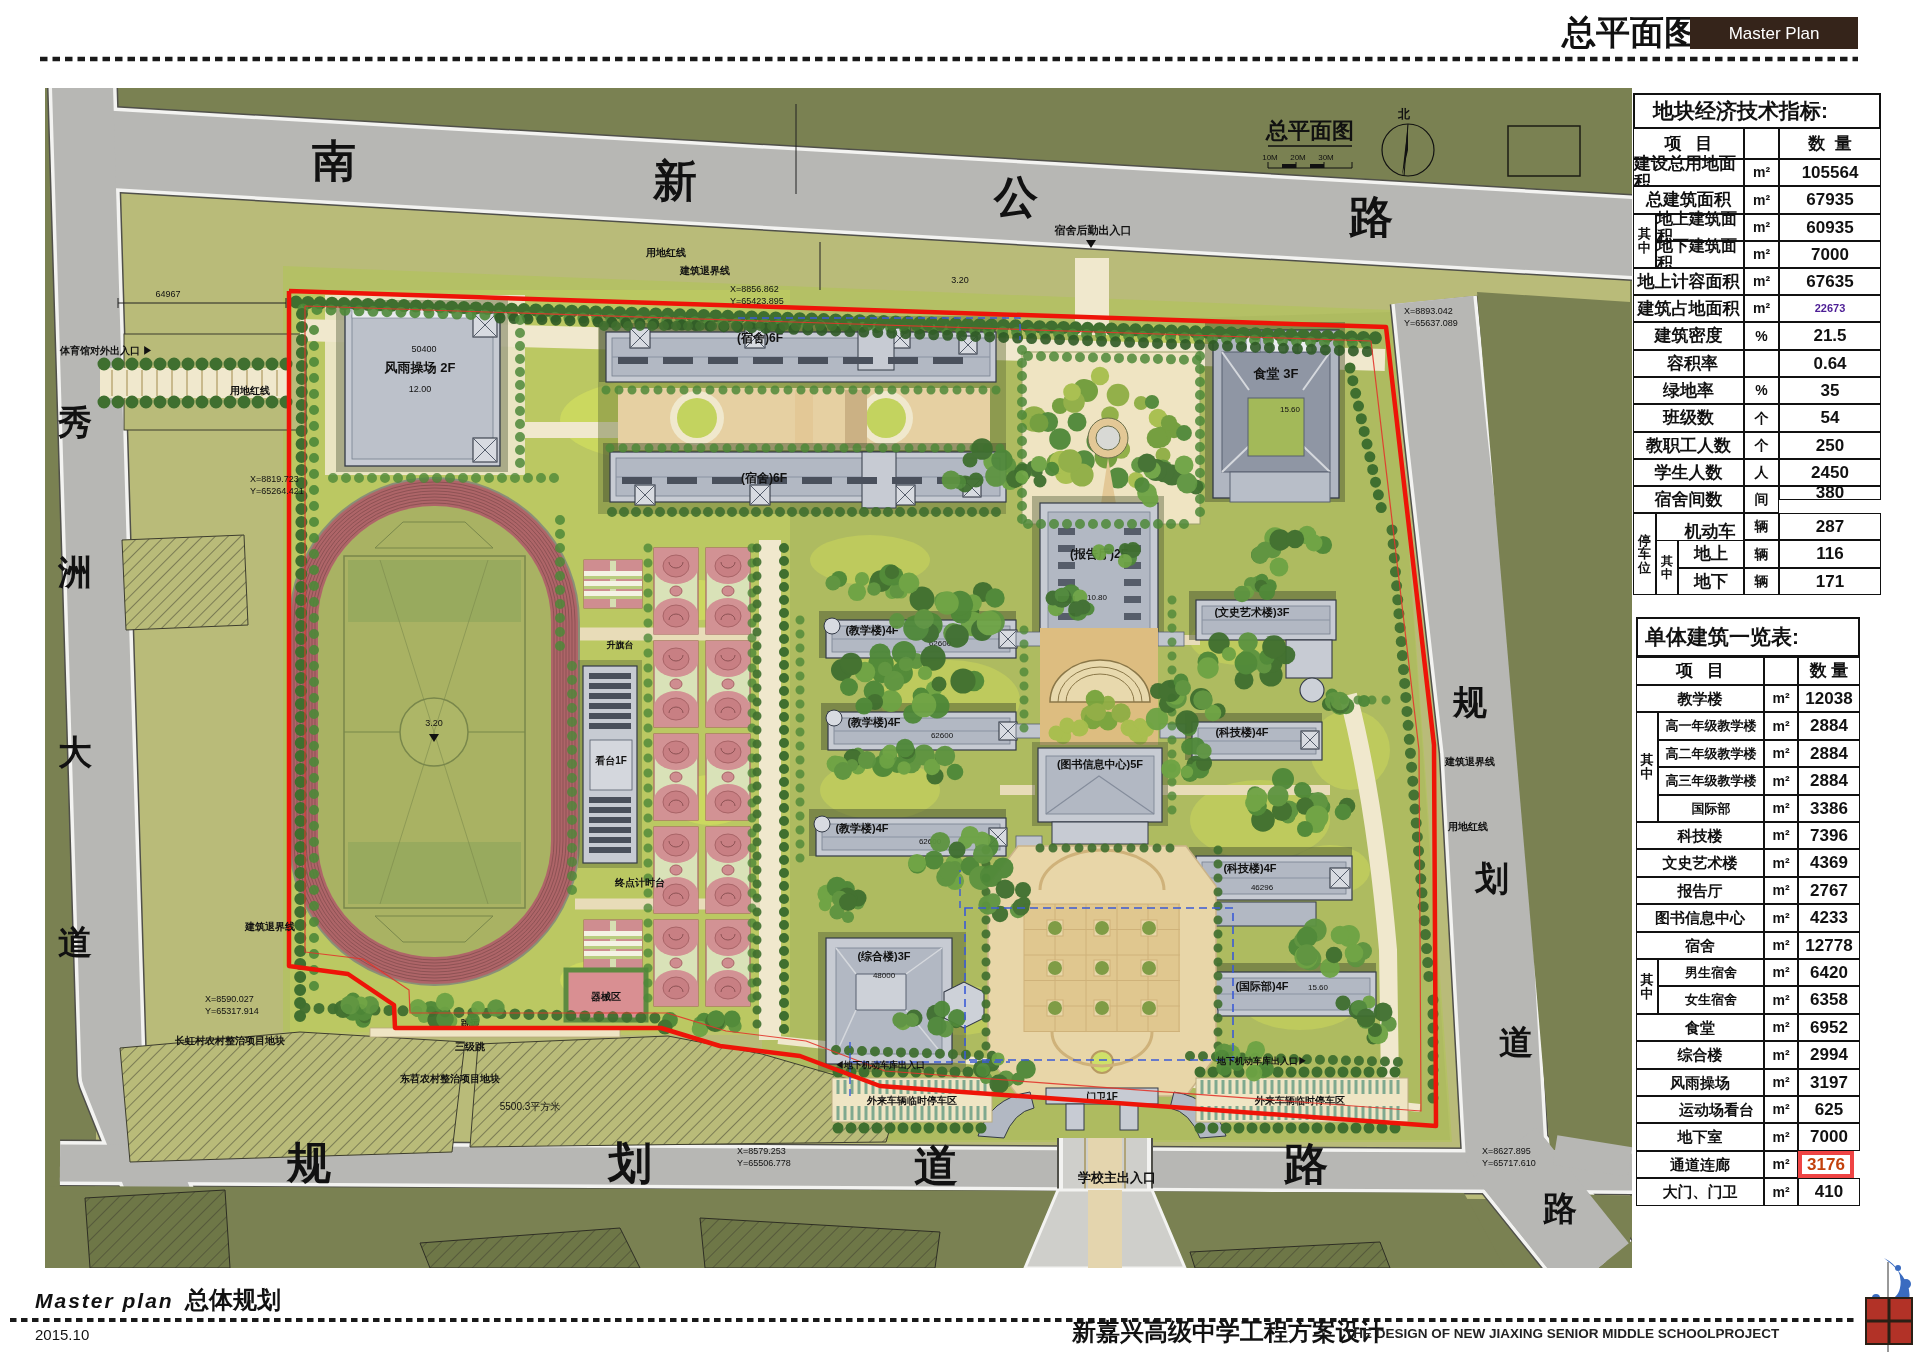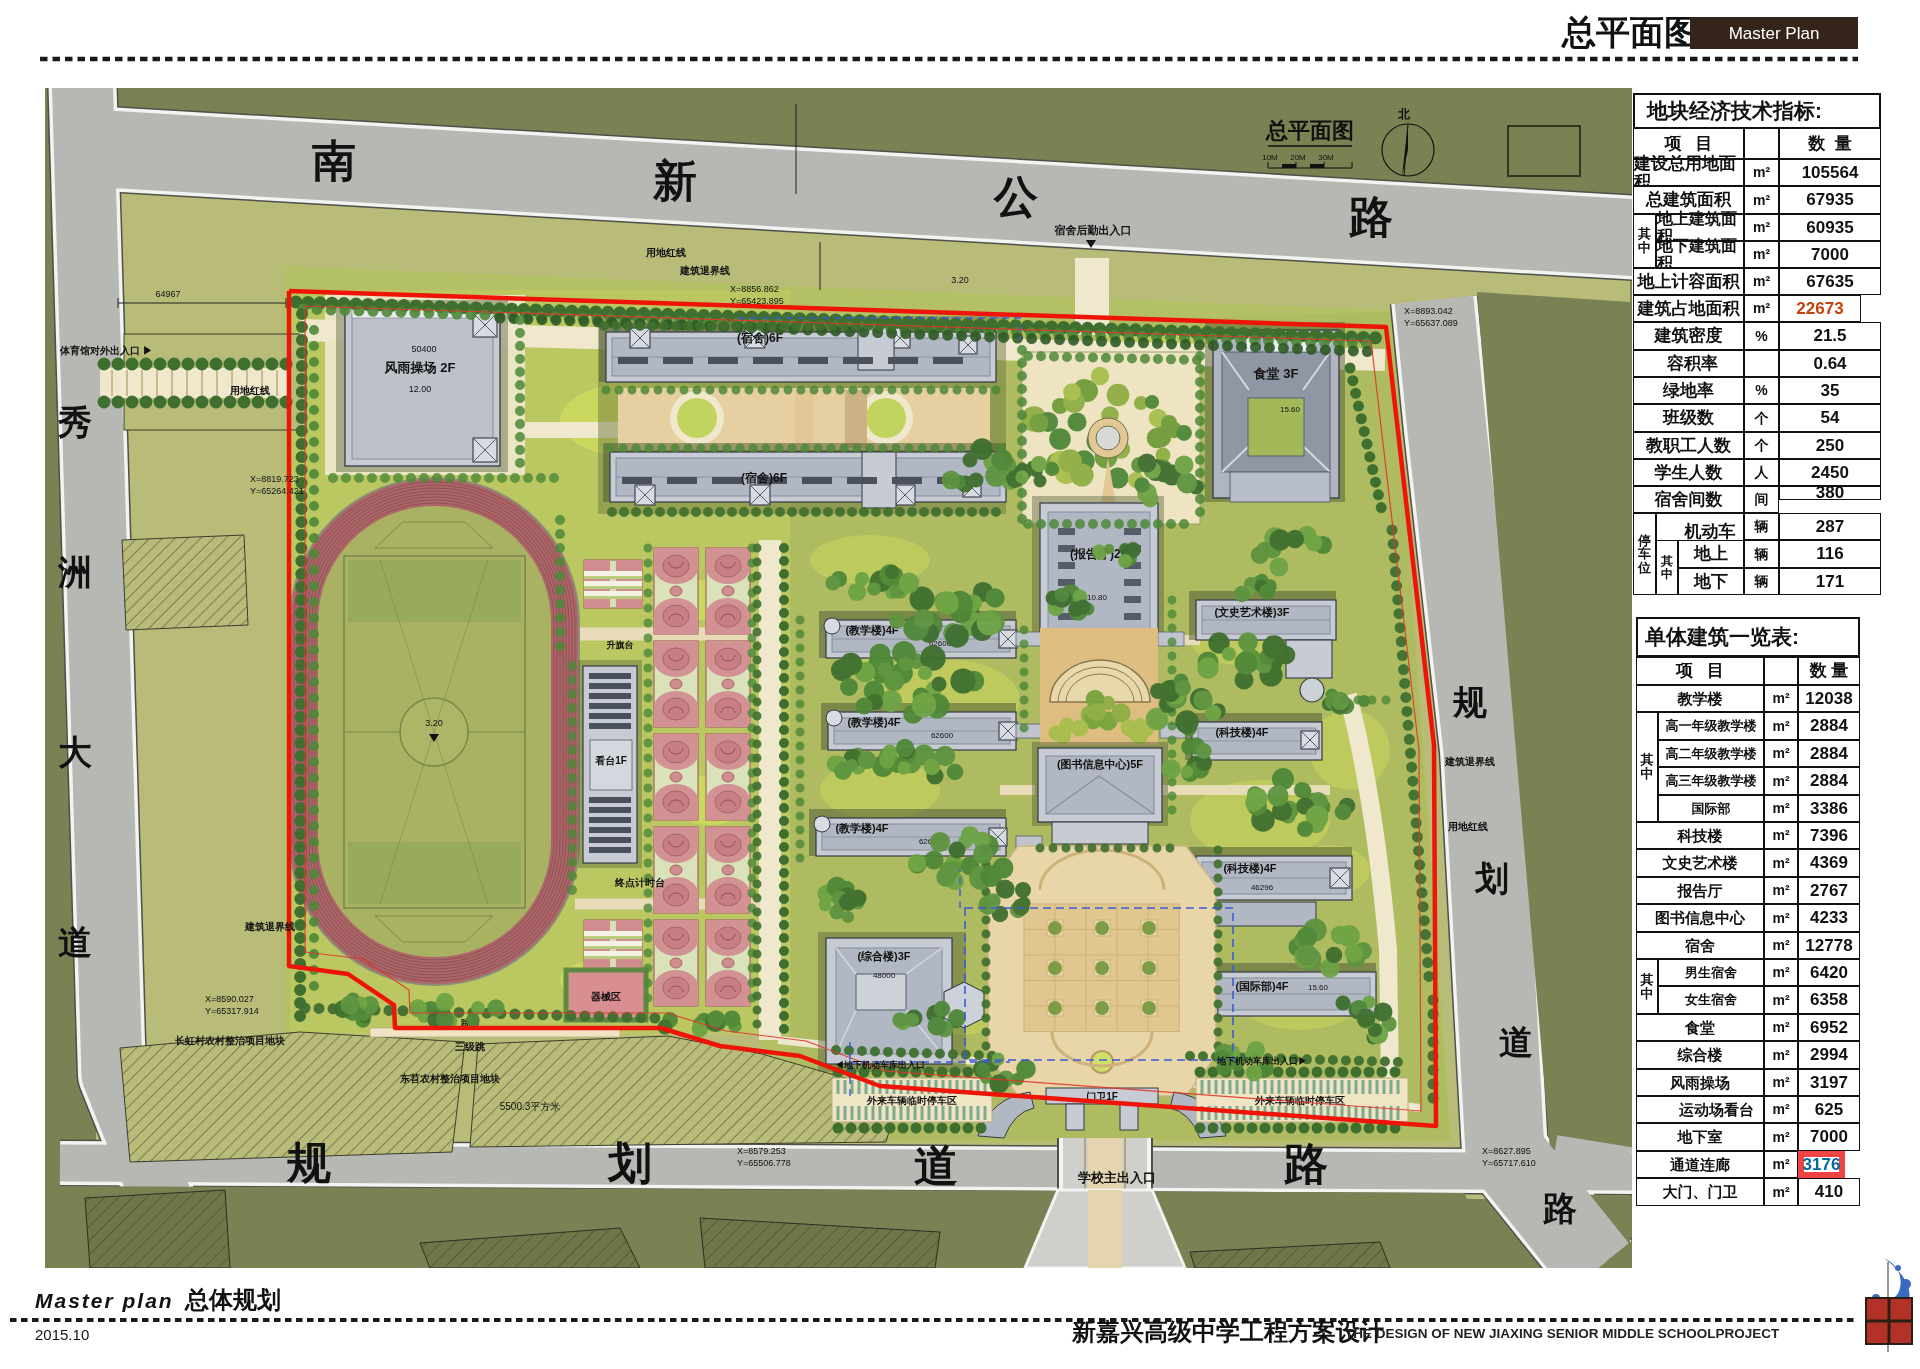--- a/index.html
+++ b/index.html
@@ -1161,42 +1161,42 @@
         <circle cx="1876" cy="1298" r="4" fill="#3a6bc0"></circle>
         <circle cx="1898" cy="1268" r="3" fill="#3a6bc0"></circle>
         <rect x="1866" y="1298" width="46" height="46" fill="#b23227"></rect>
         <g stroke="#2a1f15" stroke-width="3">
           <line x1="1866" y1="1321" x2="1912" y2="1321"></line>
           <line x1="1889" y1="1298" x2="1889" y2="1344"></line>
         </g>
         <rect x="1866" y="1298" width="46" height="46" fill="none" stroke="#2a1f15" stroke-width="2"></rect>
       </g>
     </svg></div>
-<div style="position:absolute;left:1633px;top:93px;width:248px;height:36px;box-sizing:border-box;border:2px solid #111;font-family:'Liberation Sans',sans-serif;font-size:21px;font-weight:bold;display:flex;align-items:center;justify-content:flex-start;padding-left:12px;line-height:1.05;color:#111;background:#fff;">地块经济技术指标:</div>
+<div style="position:absolute;left:1633px;top:93px;width:248px;height:36px;box-sizing:border-box;border:2px solid #111;font-family:'Liberation Sans',sans-serif;font-size:21px;font-weight:bold;display:flex;align-items:center;justify-content:flex-start;padding-left:18px;line-height:1.05;color:#111;background:#fff;">地块经济技术指标:</div>
 <div style="position:absolute;left:1633px;top:128px;width:111px;height:31px;box-sizing:border-box;border:1px solid #111;font-family:'Liberation Sans',sans-serif;font-size:17px;font-weight:bold;display:flex;align-items:center;justify-content:center;line-height:1.05;color:#111;background:#fff;">项&nbsp;&nbsp;&nbsp;目</div>
 <div style="position:absolute;left:1744px;top:128px;width:35px;height:31px;box-sizing:border-box;border:1px solid #111;font-family:'Liberation Sans',sans-serif;font-size:20px;font-weight:bold;display:flex;align-items:center;justify-content:center;line-height:1.05;color:#111;background:#fff;"></div>
 <div style="position:absolute;left:1779px;top:128px;width:102px;height:31px;box-sizing:border-box;border:1px solid #111;font-family:'Liberation Sans',sans-serif;font-size:17px;font-weight:bold;display:flex;align-items:center;justify-content:center;line-height:1.05;color:#111;background:#fff;">数&nbsp;&nbsp;量</div>
 <div style="position:absolute;left:1633px;top:159px;width:111px;height:27px;box-sizing:border-box;border:1px solid #111;font-family:'Liberation Sans',sans-serif;font-size:17px;font-weight:bold;display:flex;align-items:center;justify-content:center;line-height:1.05;color:#111;background:#fff;">建设总用地面积</div>
 <div style="position:absolute;left:1744px;top:159px;width:35px;height:27px;box-sizing:border-box;border:1px solid #111;font-family:'Liberation Sans',sans-serif;font-size:14px;font-weight:bold;display:flex;align-items:center;justify-content:center;line-height:1.05;color:#111;background:#fff;">m²</div>
 <div style="position:absolute;left:1779px;top:159px;width:102px;height:27px;box-sizing:border-box;border:1px solid #111;font-family:'Liberation Sans',sans-serif;font-size:17px;font-weight:bold;display:flex;align-items:center;justify-content:center;line-height:1.05;color:#111;background:#fff;">105564</div>
 <div style="position:absolute;left:1633px;top:186px;width:111px;height:28px;box-sizing:border-box;border:1px solid #111;font-family:'Liberation Sans',sans-serif;font-size:17px;font-weight:bold;display:flex;align-items:center;justify-content:center;line-height:1.05;color:#111;background:#fff;">总建筑面积</div>
 <div style="position:absolute;left:1744px;top:186px;width:35px;height:28px;box-sizing:border-box;border:1px solid #111;font-family:'Liberation Sans',sans-serif;font-size:14px;font-weight:bold;display:flex;align-items:center;justify-content:center;line-height:1.05;color:#111;background:#fff;">m²</div>
 <div style="position:absolute;left:1779px;top:186px;width:102px;height:28px;box-sizing:border-box;border:1px solid #111;font-family:'Liberation Sans',sans-serif;font-size:17px;font-weight:bold;display:flex;align-items:center;justify-content:center;line-height:1.05;color:#111;background:#fff;">67935</div>
 <div style="position:absolute;left:1656px;top:214px;width:88px;height:27px;box-sizing:border-box;border:1px solid #111;font-family:'Liberation Sans',sans-serif;font-size:16px;font-weight:bold;display:flex;align-items:center;justify-content:center;line-height:1.05;color:#111;background:#fff;">地上建筑面积</div>
 <div style="position:absolute;left:1744px;top:214px;width:35px;height:27px;box-sizing:border-box;border:1px solid #111;font-family:'Liberation Sans',sans-serif;font-size:14px;font-weight:bold;display:flex;align-items:center;justify-content:center;line-height:1.05;color:#111;background:#fff;">m²</div>
 <div style="position:absolute;left:1779px;top:214px;width:102px;height:27px;box-sizing:border-box;border:1px solid #111;font-family:'Liberation Sans',sans-serif;font-size:17px;font-weight:bold;display:flex;align-items:center;justify-content:center;line-height:1.05;color:#111;background:#fff;">60935</div>
 <div style="position:absolute;left:1656px;top:241px;width:88px;height:27px;box-sizing:border-box;border:1px solid #111;font-family:'Liberation Sans',sans-serif;font-size:16px;font-weight:bold;display:flex;align-items:center;justify-content:center;line-height:1.05;color:#111;background:#fff;">地下建筑面积</div>
 <div style="position:absolute;left:1744px;top:241px;width:35px;height:27px;box-sizing:border-box;border:1px solid #111;font-family:'Liberation Sans',sans-serif;font-size:14px;font-weight:bold;display:flex;align-items:center;justify-content:center;line-height:1.05;color:#111;background:#fff;">m²</div>
 <div style="position:absolute;left:1779px;top:241px;width:102px;height:27px;box-sizing:border-box;border:1px solid #111;font-family:'Liberation Sans',sans-serif;font-size:17px;font-weight:bold;display:flex;align-items:center;justify-content:center;line-height:1.05;color:#111;background:#fff;">7000</div>
 <div style="position:absolute;left:1633px;top:268px;width:111px;height:27px;box-sizing:border-box;border:1px solid #111;font-family:'Liberation Sans',sans-serif;font-size:17px;font-weight:bold;display:flex;align-items:center;justify-content:center;line-height:1.05;color:#111;background:#fff;">地上计容面积</div>
 <div style="position:absolute;left:1744px;top:268px;width:35px;height:27px;box-sizing:border-box;border:1px solid #111;font-family:'Liberation Sans',sans-serif;font-size:14px;font-weight:bold;display:flex;align-items:center;justify-content:center;line-height:1.05;color:#111;background:#fff;">m²</div>
 <div style="position:absolute;left:1779px;top:268px;width:102px;height:27px;box-sizing:border-box;border:1px solid #111;font-family:'Liberation Sans',sans-serif;font-size:17px;font-weight:bold;display:flex;align-items:center;justify-content:center;line-height:1.05;color:#111;background:#fff;">67635</div>
 <div style="position:absolute;left:1633px;top:295px;width:111px;height:27px;box-sizing:border-box;border:1px solid #111;font-family:'Liberation Sans',sans-serif;font-size:17px;font-weight:bold;display:flex;align-items:center;justify-content:center;line-height:1.05;color:#111;background:#fff;">建筑占地面积</div>
 <div style="position:absolute;left:1744px;top:295px;width:35px;height:27px;box-sizing:border-box;border:1px solid #111;font-family:'Liberation Sans',sans-serif;font-size:14px;font-weight:bold;display:flex;align-items:center;justify-content:center;line-height:1.05;color:#111;background:#fff;">m²</div>
-<div style="position:absolute;left:1779px;top:295px;width:82px;height:27px;box-sizing:border-box;border:1px solid #111;font-family:'Liberation Sans',sans-serif;font-size:17px;font-weight:bold;display:flex;align-items:center;justify-content:center;line-height:1.05;color:#c2410c;background:#fff;">22673</div>
+<div style="position:absolute;left:1779px;top:295px;width:102px;height:27px;box-sizing:border-box;border:1px solid #111;font-family:'Liberation Sans',sans-serif;font-size:11px;font-weight:bold;display:flex;align-items:center;justify-content:center;line-height:1.05;color:#4c1d95;background:#fff;">22673</div>
 <div style="position:absolute;left:1633px;top:322px;width:111px;height:28px;box-sizing:border-box;border:1px solid #111;font-family:'Liberation Sans',sans-serif;font-size:17px;font-weight:bold;display:flex;align-items:center;justify-content:center;line-height:1.05;color:#111;background:#fff;">建筑密度</div>
 <div style="position:absolute;left:1744px;top:322px;width:35px;height:28px;box-sizing:border-box;border:1px solid #111;font-family:'Liberation Sans',sans-serif;font-size:14px;font-weight:bold;display:flex;align-items:center;justify-content:center;line-height:1.05;color:#111;background:#fff;">%</div>
 <div style="position:absolute;left:1779px;top:322px;width:102px;height:28px;box-sizing:border-box;border:1px solid #111;font-family:'Liberation Sans',sans-serif;font-size:17px;font-weight:bold;display:flex;align-items:center;justify-content:center;line-height:1.05;color:#111;background:#fff;">21.5</div>
 <div style="position:absolute;left:1633px;top:350px;width:111px;height:27px;box-sizing:border-box;border:1px solid #111;font-family:'Liberation Sans',sans-serif;font-size:17px;font-weight:bold;display:flex;align-items:center;justify-content:center;line-height:1.05;color:#111;background:#fff;padding-left:8px;">容积率</div>
 <div style="position:absolute;left:1744px;top:350px;width:35px;height:27px;box-sizing:border-box;border:1px solid #111;font-family:'Liberation Sans',sans-serif;font-size:14px;font-weight:bold;display:flex;align-items:center;justify-content:center;line-height:1.05;color:#111;background:#fff;"></div>
 <div style="position:absolute;left:1779px;top:350px;width:102px;height:27px;box-sizing:border-box;border:1px solid #111;font-family:'Liberation Sans',sans-serif;font-size:17px;font-weight:bold;display:flex;align-items:center;justify-content:center;line-height:1.05;color:#111;background:#fff;">0.64</div>
 <div style="position:absolute;left:1633px;top:377px;width:111px;height:27px;box-sizing:border-box;border:1px solid #111;font-family:'Liberation Sans',sans-serif;font-size:17px;font-weight:bold;display:flex;align-items:center;justify-content:center;line-height:1.05;color:#111;background:#fff;">绿地率</div>
 <div style="position:absolute;left:1744px;top:377px;width:35px;height:27px;box-sizing:border-box;border:1px solid #111;font-family:'Liberation Sans',sans-serif;font-size:14px;font-weight:bold;display:flex;align-items:center;justify-content:center;line-height:1.05;color:#111;background:#fff;">%</div>
 <div style="position:absolute;left:1779px;top:377px;width:102px;height:27px;box-sizing:border-box;border:1px solid #111;font-family:'Liberation Sans',sans-serif;font-size:17px;font-weight:bold;display:flex;align-items:center;justify-content:center;line-height:1.05;color:#111;background:#fff;">35</div>
 <div style="position:absolute;left:1633px;top:404px;width:111px;height:28px;box-sizing:border-box;border:1px solid #111;font-family:'Liberation Sans',sans-serif;font-size:17px;font-weight:bold;display:flex;align-items:center;justify-content:center;line-height:1.05;color:#111;background:#fff;">班级数</div>
@@ -1273,17 +1273,17 @@
 <div style="position:absolute;left:1764px;top:1069px;width:34px;height:27px;box-sizing:border-box;border:1px solid #111;font-family:'Liberation Sans',sans-serif;font-size:14px;font-weight:bold;display:flex;align-items:center;justify-content:center;line-height:1.05;color:#111;background:#fff;">m²</div>
 <div style="position:absolute;left:1798px;top:1069px;width:62px;height:27px;box-sizing:border-box;border:1px solid #111;font-family:'Liberation Sans',sans-serif;font-size:17px;font-weight:bold;display:flex;align-items:center;justify-content:center;line-height:1.05;color:#111;background:#fff;">3197</div>
 <div style="position:absolute;left:1636px;top:1096px;width:128px;height:27px;box-sizing:border-box;border:1px solid #111;font-family:'Liberation Sans',sans-serif;font-size:15px;font-weight:bold;display:flex;align-items:center;justify-content:center;line-height:1.05;color:#111;background:#fff;padding-left:33px;">运动场看台</div>
 <div style="position:absolute;left:1764px;top:1096px;width:34px;height:27px;box-sizing:border-box;border:1px solid #111;font-family:'Liberation Sans',sans-serif;font-size:14px;font-weight:bold;display:flex;align-items:center;justify-content:center;line-height:1.05;color:#111;background:#fff;">m²</div>
 <div style="position:absolute;left:1798px;top:1096px;width:62px;height:27px;box-sizing:border-box;border:1px solid #111;font-family:'Liberation Sans',sans-serif;font-size:17px;font-weight:bold;display:flex;align-items:center;justify-content:center;line-height:1.05;color:#111;background:#fff;">625</div>
 <div style="position:absolute;left:1636px;top:1123px;width:128px;height:28px;box-sizing:border-box;border:1px solid #111;font-family:'Liberation Sans',sans-serif;font-size:15px;font-weight:bold;display:flex;align-items:center;justify-content:center;line-height:1.05;color:#111;background:#fff;">地下室</div>
 <div style="position:absolute;left:1764px;top:1123px;width:34px;height:28px;box-sizing:border-box;border:1px solid #111;font-family:'Liberation Sans',sans-serif;font-size:14px;font-weight:bold;display:flex;align-items:center;justify-content:center;line-height:1.05;color:#111;background:#fff;">m²</div>
 <div style="position:absolute;left:1798px;top:1123px;width:62px;height:28px;box-sizing:border-box;border:1px solid #111;font-family:'Liberation Sans',sans-serif;font-size:17px;font-weight:bold;display:flex;align-items:center;justify-content:center;line-height:1.05;color:#111;background:#fff;">7000</div>
 <div style="position:absolute;left:1636px;top:1151px;width:128px;height:27px;box-sizing:border-box;border:1px solid #111;font-family:'Liberation Sans',sans-serif;font-size:15px;font-weight:bold;display:flex;align-items:center;justify-content:center;line-height:1.05;color:#111;background:#fff;">通道连廊</div>
 <div style="position:absolute;left:1764px;top:1151px;width:34px;height:27px;box-sizing:border-box;border:1px solid #111;font-family:'Liberation Sans',sans-serif;font-size:14px;font-weight:bold;display:flex;align-items:center;justify-content:center;line-height:1.05;color:#111;background:#fff;">m²</div>
-<div style="position:absolute;left:1798px;top:1151px;width:47px;height:27px;box-sizing:border-box;border:6px solid #ef4444;font-family:'Liberation Sans',sans-serif;font-size:17px;font-weight:bold;display:flex;align-items:center;justify-content:center;line-height:1.05;color:#0369a1;background:#fff;">3176</div>
+<div style="position:absolute;left:1798px;top:1151px;width:56px;height:27px;box-sizing:border-box;border:4px solid #ef4444;font-family:'Liberation Sans',sans-serif;font-size:17px;font-weight:bold;display:flex;align-items:center;justify-content:center;line-height:1.05;color:#c2410c;background:#fff;">3176</div>
 <div style="position:absolute;left:1636px;top:1178px;width:128px;height:28px;box-sizing:border-box;border:1px solid #111;font-family:'Liberation Sans',sans-serif;font-size:15px;font-weight:bold;display:flex;align-items:center;justify-content:center;line-height:1.05;color:#111;background:#fff;">大门、门卫</div>
 <div style="position:absolute;left:1764px;top:1178px;width:34px;height:28px;box-sizing:border-box;border:1px solid #111;font-family:'Liberation Sans',sans-serif;font-size:14px;font-weight:bold;display:flex;align-items:center;justify-content:center;line-height:1.05;color:#111;background:#fff;">m²</div>
 <div style="position:absolute;left:1798px;top:1178px;width:62px;height:28px;box-sizing:border-box;border:1px solid #111;font-family:'Liberation Sans',sans-serif;font-size:17px;font-weight:bold;display:flex;align-items:center;justify-content:center;line-height:1.05;color:#111;background:#fff;">410</div>
 <div style="position:absolute;left:1636px;top:712px;width:22px;height:110px;box-sizing:border-box;border:1px solid #111;font-family:'Liberation Sans',sans-serif;font-size:13px;font-weight:bold;display:flex;align-items:center;justify-content:center;line-height:1.05;color:#111;background:#fff;">其<br>中</div>
 <div style="position:absolute;left:1636px;top:959px;width:22px;height:55px;box-sizing:border-box;border:1px solid #111;font-family:'Liberation Sans',sans-serif;font-size:13px;font-weight:bold;display:flex;align-items:center;justify-content:center;line-height:1.05;color:#111;background:#fff;">其<br>中</div>
 </body></html>

